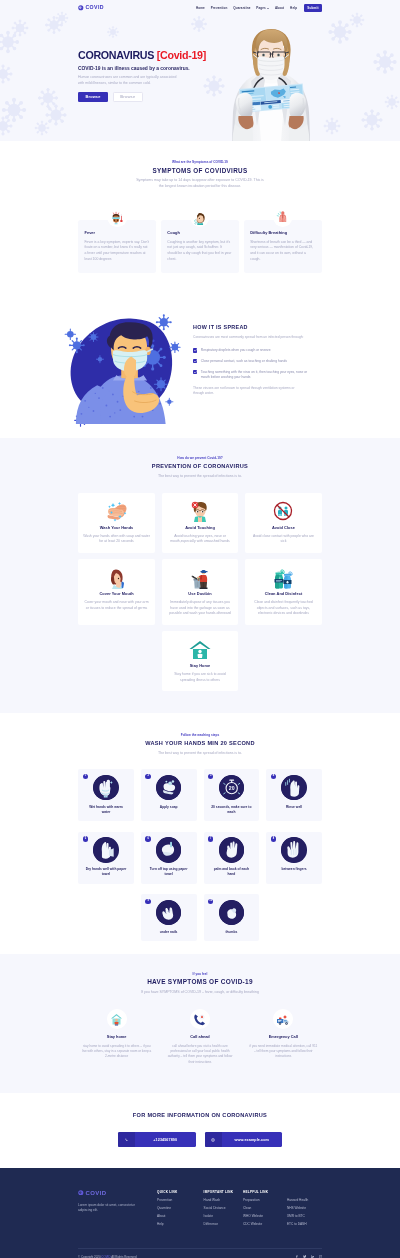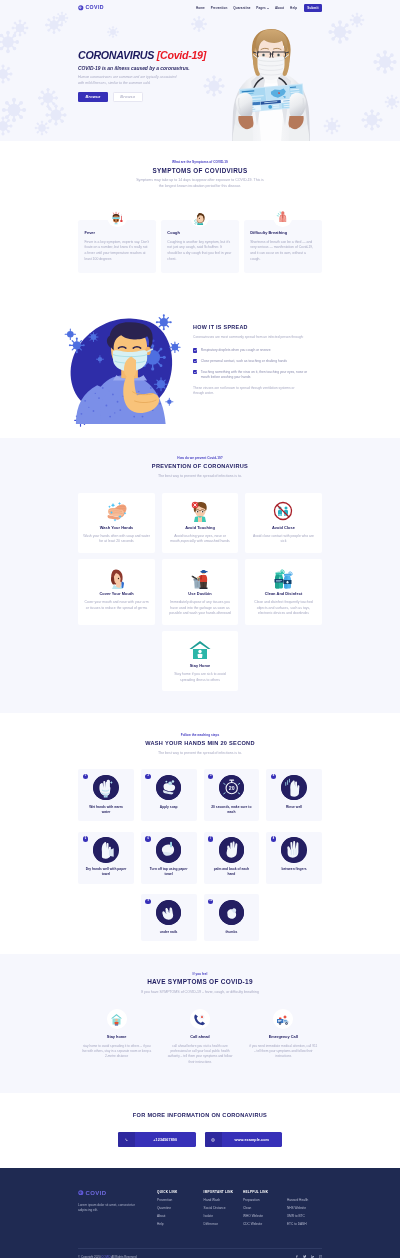--- a/index.html
+++ b/index.html
@@ -10,21 +10,21 @@
 
 .hero{position:relative;background:#f6f7fd;height:141px;overflow:hidden;}
 .hero-bg{position:absolute;inset:0;z-index:0;}
 .nav{position:relative;z-index:5;height:16px;display:flex;align-items:center;padding:0 78px 0 78px;}
 .logo{display:flex;align-items:center;gap:1.8px;font-weight:bold;font-size:5.2px;letter-spacing:.45px;color:#3b33c0;line-height:1;}
 nav.links{margin-left:auto;display:flex;align-items:center;gap:5.9px;}
 nav.links a{color:#34345c;font-size:3.05px;font-weight:bold;text-decoration:none;letter-spacing:.1px;white-space:nowrap;display:flex;align-items:center;}
 .caret{display:inline-block;margin-left:1.2px;border-left:1.1px solid transparent;border-right:1.1px solid transparent;border-top:1.4px solid #34345c;}
 .btn-submit{background:#3730b8;color:#fff;font-size:3.1px;font-weight:bold;width:18px;text-align:center;height:8.2px;line-height:8.2px;border-radius:1.2px;margin-left:1px;letter-spacing:.2px;}
 
-.hero-inner{position:relative;z-index:4;padding-left:78px;padding-top:34px;font-style:italic;}
+.hero-inner{position:relative;z-index:4;padding-left:78px;padding-top:34px;}
 .h1{font-size:10.7px;font-weight:bold;color:#1c1a5e;letter-spacing:-.3px;line-height:1;white-space:nowrap;}
 .h1 .ac{color:#ea1b26;}
 .h-sub{font-size:4.9px;font-weight:bold;color:#2b2865;margin-top:5.4px;letter-spacing:0;}
 .h-p{font-size:3.5px;line-height:1.55;color:#a8aac4;margin-top:4.0px;width:102px;}
 .h-btns{display:flex;gap:4.6px;margin-top:6.2px;}
 .b1{background:#3730b8;color:#fff;font-size:3.9px;font-weight:bold;width:30px;height:9.4px;display:flex;align-items:center;justify-content:center;border-radius:1.3px;letter-spacing:.15px;}
 .b2{background:#fff;color:#b6b7cc;font-size:3.9px;font-weight:bold;width:30.4px;height:9.4px;display:flex;align-items:center;justify-content:center;border-radius:1.3px;border:.5px solid #e6e6f2;letter-spacing:.15px;}
 .hero-photo{position:absolute;left:230px;bottom:0;z-index:3;}
 
 .sec{padding:0 78px;width:400px;}

